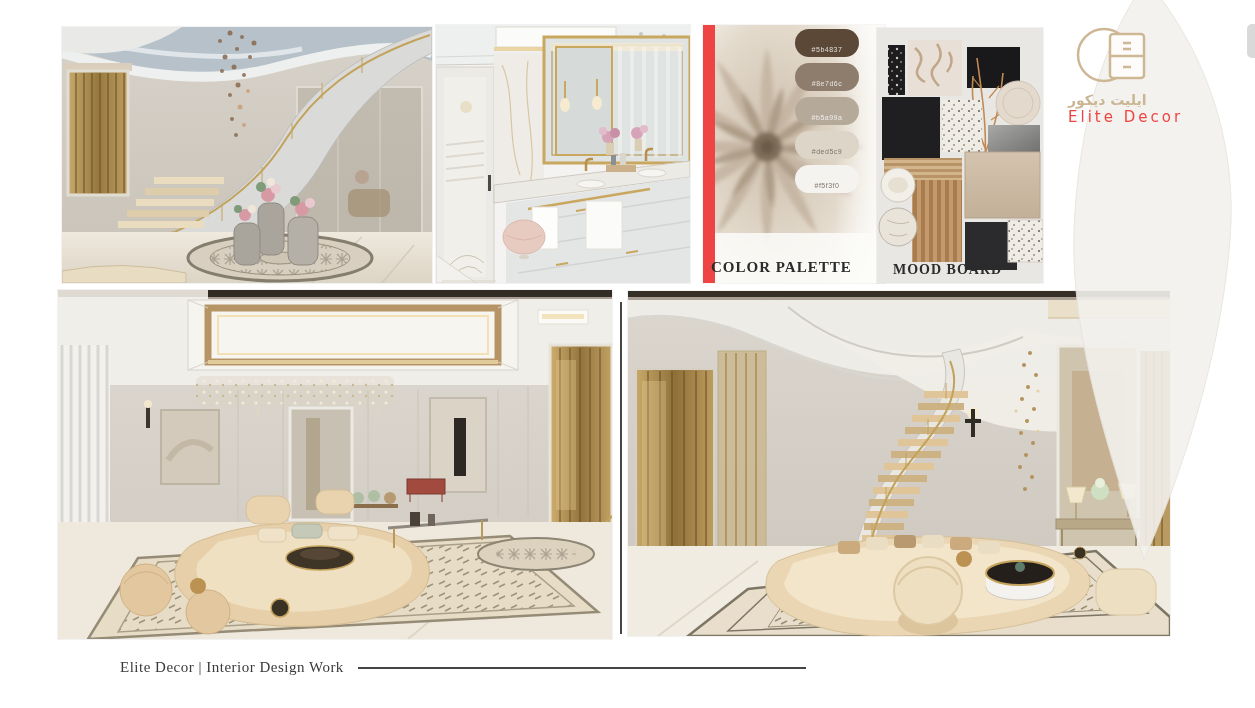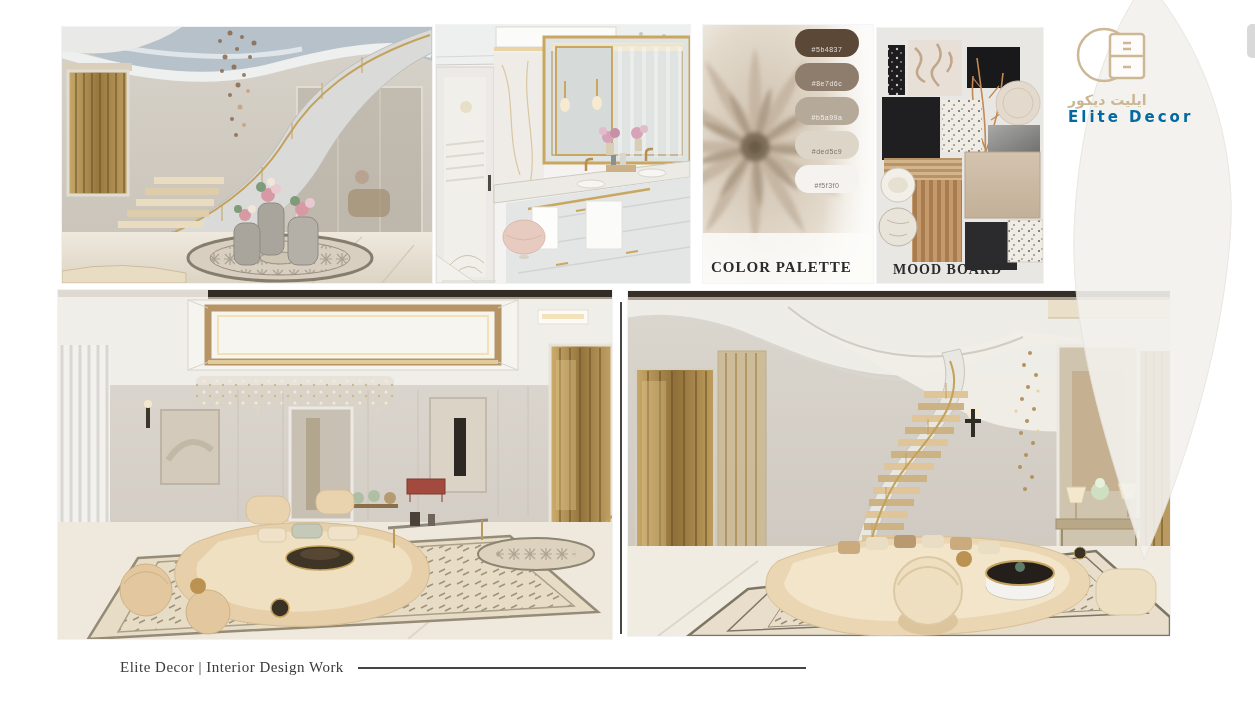--- a/index.html
+++ b/index.html
@@ -3,42 +3,42 @@
 <meta charset="utf-8">
 <style>
   html,body{margin:0;padding:0;background:#ffffff;}
   #canvas{position:relative;width:1255px;height:708px;background:#ffffff;overflow:hidden;
           font-family:"Liberation Sans",sans-serif;}
   .abs{position:absolute;}
   .photo{position:absolute;overflow:hidden;box-shadow:0 0 0 1px rgba(0,0,0,0.05);}
   .photo svg{display:block;}
 
   
-  #palette-panel{left:703px;top:25px;width:170px;height:258px;background:#c4b5fd;
-                 box-shadow:0 0 0 1px rgba(0,0,0,0.04);}
+  #palette-panel{left:703px;top:25px;width:170px;height:258px;background:#ef4444;
+                 box-shadow:0 0 0 1px rgba(0,0,0,0.04);padding-left:12px;}
   .pill{position:absolute;left:92px;width:64px;height:28px;border-radius:14px;
         display:flex;align-items:flex-end;justify-content:center;
         font-size:7px;letter-spacing:0.5px;padding-bottom:4px;box-sizing:border-box;}
   .pill.dark-text{color:rgba(110,98,86,0.85);}
   .pill.light-text{color:rgba(255,255,255,0.8);}
   .panel-label{position:absolute;left:8px;bottom:7px;
                font-family:"Liberation Serif",serif;font-size:15px;font-weight:600;
                letter-spacing:1px;color:#2b2b2b;white-space:nowrap;}
 
   
   #moodboard-panel{left:877px;top:28px;width:166px;height:255px;background:#e9e7e4;
                    box-shadow:0 0 0 1px rgba(0,0,0,0.05);}
   #moodboard-panel .panel-label{left:16px;bottom:5px;font-size:14px;}
 
   
   #logo-block{left:1068px;top:24px;width:160px;height:125px;text-align:left;z-index:2;}
   #logo-arabic{margin-top:2px;font-family:"DejaVu Sans",sans-serif;font-size:14px;font-weight:bold;
                color:#cbb694;letter-spacing:1px;}
-  #logo-english{font-family:"DejaVu Sans",sans-serif;font-size:15px;font-weight:bold;
-                color:#0369a1;letter-spacing:3px;}
+  #logo-english{font-family:"DejaVu Sans",sans-serif;font-size:15px;font-weight:normal;
+                color:#ef4444;letter-spacing:3px;}
 
   #leaf-watermark{left:1052px;top:0px;width:190px;height:570px;z-index:1;pointer-events:none;}
   #edge-strip{left:1247px;top:24px;width:8px;height:34px;background:#d9d9d9;
               border-radius:5px 0 0 5px;}
 
   
   #divider-v{left:620px;top:302px;width:2px;height:332px;background:#474744;}
 
   
   #caption-row{left:120px;top:659px;display:flex;align-items:center;}

